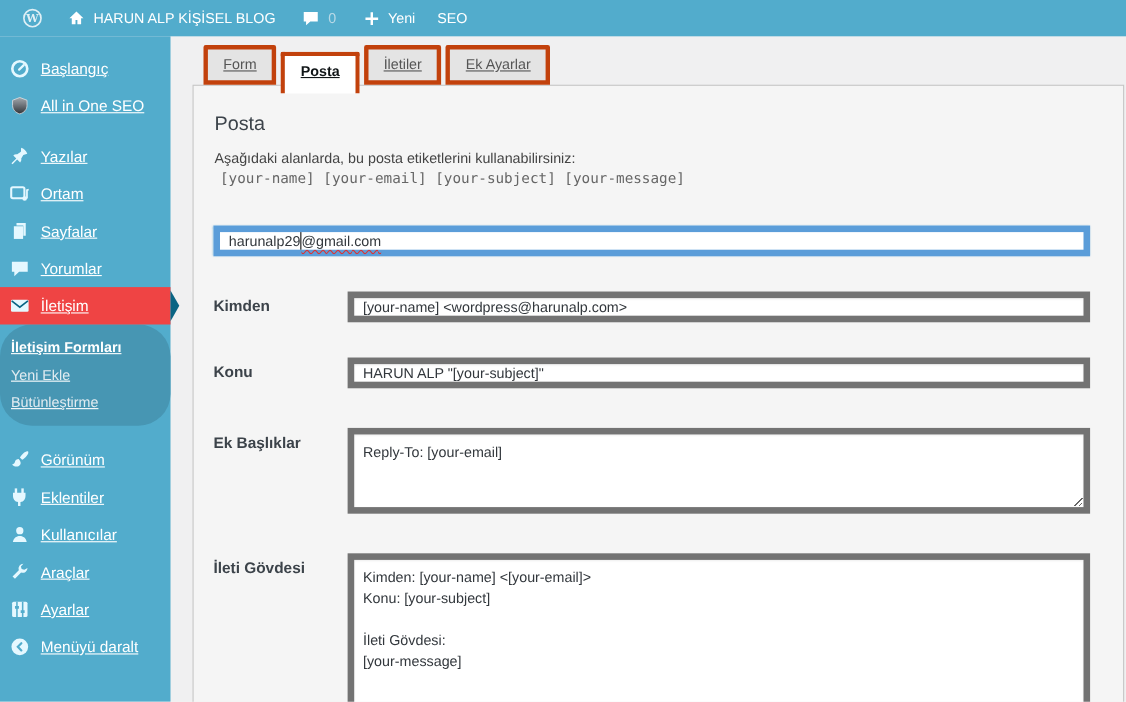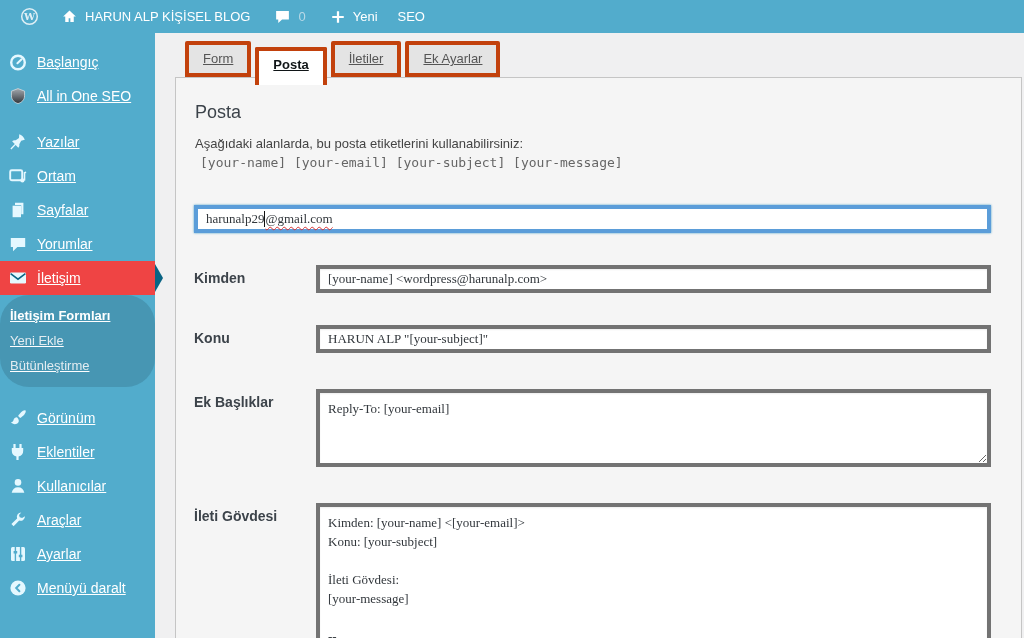--- a/index.html
+++ b/index.html
@@ -65,23 +65,23 @@
   #panel-intro { font-size:13px; color:#444; margin:0 0 4px 1px; }
   #panel-tags { font-size:13px; color:#666; margin-left:6px; }
 
   #mail-form { margin-top:35px; }
   .form-row { display:flex; margin-bottom:32px; }
   .form-row.gap-lg { margin-bottom:36px; }
   .row-label { width:122px; flex:none; font-size:14px; font-weight:700; color:#3c434a; padding-top:5px; }
   .row-field { flex:1; margin-right:14px; min-width:0; }
 
   .text-input, .fake-input, .text-area {
-    width:100%; border:4px solid #737373; background:#fff;
+    width:100%; border:6px solid #737373; background:#fff;
     box-shadow:inset 0 1px 2px rgba(0,0,0,.07);
-    font-family:Liberation Serif, serif;
+    font-family:Liberation Sans, sans-serif;
     font-size:13px; color:#32373c; border-radius:0;
   }
   .text-input { height:28px; padding:4px 8px; }
   .fake-input { height:28px; padding:4px 8px; display:flex; align-items:center; white-space:pre; cursor:text; }
   .fake-input.focused { border-color:#5b9dd9; box-shadow:0 0 2px rgba(30,140,190,.8); }
   .caret { width:1px; height:16px; background:#111; flex:none; }
   .squiggle {
     text-decoration-line:underline; text-decoration-style:wavy;
     text-decoration-color:#dc3232; text-decoration-thickness:1px;
     text-underline-offset:3px;

